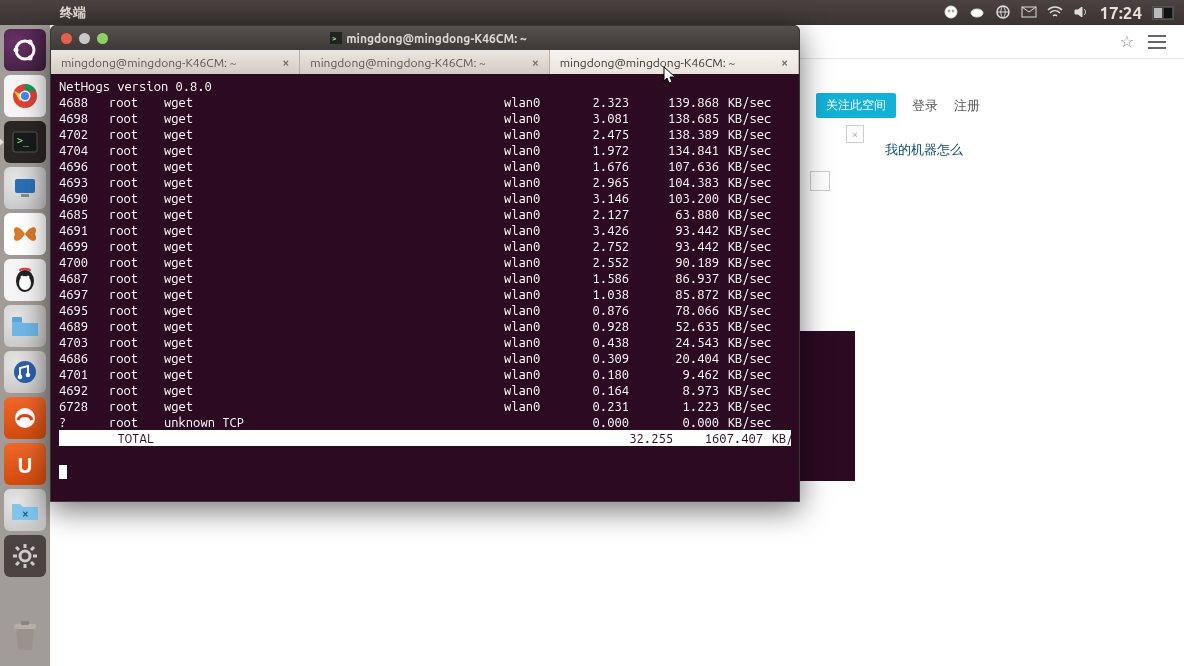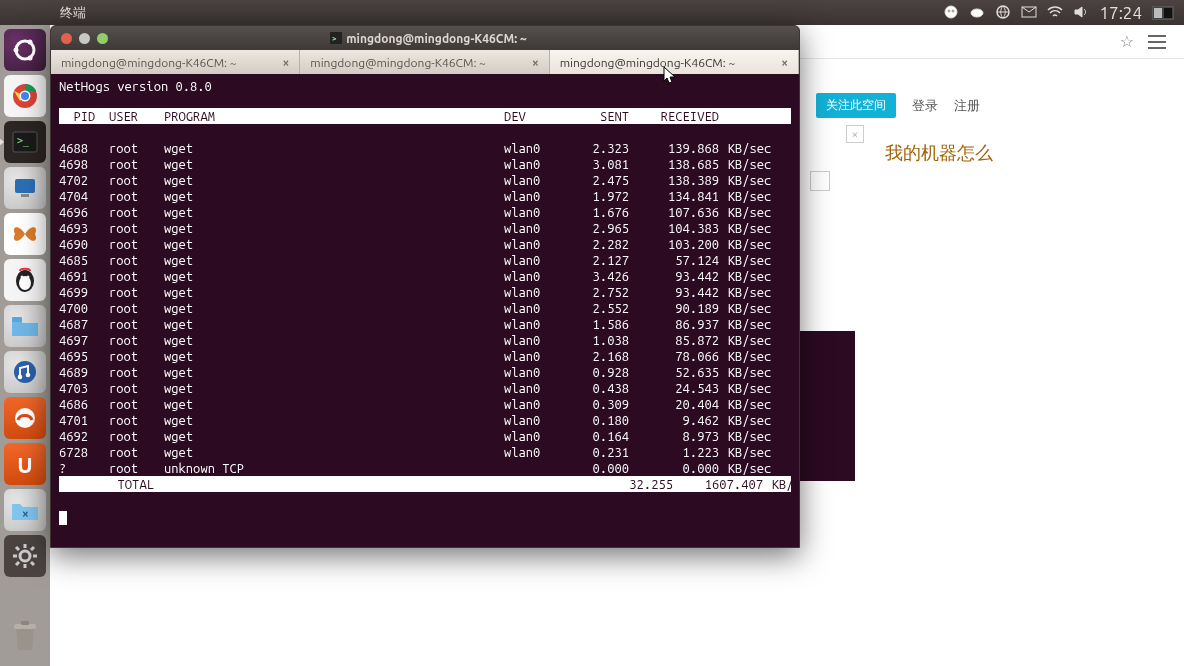--- a/index.html
+++ b/index.html
@@ -1,18 +1,18 @@
 <!DOCTYPE html>
 <html><head>
 <meta charset="utf-8">
 <style>
   * { margin:0; padding:0; box-sizing:border-box; }
   html,body { width:1184px; height:666px; font-family: Ubuntu, sans-serif; background:#f4efe8; overflow:hidden; }
   
-  .top-panel { height:25px; background:linear-gradient(#4a4342,#3a3331); color:#e8e1da; display:flex; align-items:center; font-size:13px; font-weight:normal; }
+  .top-panel { height:25px; background:linear-gradient(#4a4342,#3a3331); color:#e8e1da; display:flex; align-items:center; font-size:13px; font-weight:bold; }
   .top-panel .app-name { margin-left:60px; }
   .top-panel .spacer { flex:1; }
   .top-panel .tray { display:flex; align-items:center; gap:10px; padding-right:10px; }
   .top-panel .tray svg, .top-panel .tray .ticon { width:16px; height:16px; fill:#e4ddd6; stroke:#e4ddd6; }
   .top-panel .clock { font-size:17px; }
   .top-panel .wswitch { width:22px; height:14px; background:#111; border:1px solid #555; display:grid; grid-template-columns:1fr 1fr; }
   .top-panel .wswitch div { border:1px solid #444; }
   .top-panel .wswitch div.active { background:#bbb; }
   
   .launcher { position:absolute; left:0; top:25px; bottom:0; width:50px; background:rgba(60,55,54,0.45); padding-top:4px; display:flex; flex-direction:column; align-items:center; gap:4px; }
@@ -33,21 +33,21 @@
   .launcher .arrow { position:absolute; left:-6px; top:50%; transform:translateY(-50%); width:0;height:0;border-top:5px solid transparent;border-bottom:5px solid transparent;border-left:6px solid #e8e1da; }
   
   .bg-page { position:absolute; left:50px; top:25px; right:0; bottom:0; background:#fff; }
   .bg-toolbar { height:34px; display:flex; align-items:center; justify-content:flex-end; padding:0 18px; gap:14px; border-bottom:1px solid #e5e5e5; }
   .bg-toolbar .star { color:#888; }
   .bg-toolbar .menu { width:18px; height:14px; display:flex; flex-direction:column; justify-content:space-between; }
   .bg-toolbar .menu div { height:2px; background:#666; }
   .bg-content { position:absolute; top:34px; left:0; right:0; bottom:0; background:#fff; }
   .bg-content .header { position:absolute; left:225px; top:34px; width:705px; display:flex; align-items:center; justify-content:flex-end; gap:16px; font-size:13px; color:#555; }
   .bg-content .btn-follow { background:#12b1d6; color:#fff; padding:4px 10px; border-radius:2px; font-size:12px; }
-  .bg-content .q-text { position:absolute; left:835px; top:82px; font-size:18px; color:#a16207; }
+  .bg-content .q-text { position:absolute; left:835px; top:82px; font-size:13px; color:#0c4a6e; }
   .bg-content .bg-dark { position:absolute; left:225px; top:272px; width:580px; height:150px; background:#2c0a22; color:#fff; font-family:"Ubuntu Mono", monospace; font-size:13px; line-height:16px; padding:8px 560px 8px 8px; text-align:right; }
   .bg-content .bg-dark .hl { background:#fff; color:#2c0a22; padding:0 4px; display:inline-block; margin-top:32px; }
   .bg-content .link { position:absolute; left:225px; top:592px; font-size:12px; color:#0b74b8; }
   .bg-content .close-x { position:absolute; left:796px; top:66px; width:18px; height:18px; border:1px solid #ccc; color:#aaa; font-size:12px; text-align:center; line-height:16px; }
   .bg-content .mini-box { position:absolute; left:760px; top:112px; width:20px; height:20px; border:1px solid #ccc; }
   
   .term-window { position:absolute; left:50px; top:25px; width:750px; box-shadow:0 8px 30px rgba(0,0,0,0.55); border-radius:6px 6px 0 0; overflow:hidden; background:#2c0a22; border:1px solid #3b3634; }
   .term-title { height:24px; background:linear-gradient(#55504e,#3e3937); display:flex; align-items:center; font-size:12px; color:#ddd7d1; font-weight:bold; }
   .term-title .dots { display:flex; gap:7px; margin-left:10px; }
   .term-title .dot { width:11px; height:11px; border-radius:50%; }
@@ -263,35 +263,34 @@
     <div class="tab">
         <span>mingdong@mingdong-K46CM: ~</span>
         <span class="x">×</span>
       </div>
     <div class="tab active">
         <span>mingdong@mingdong-K46CM: ~</span>
         <span class="x">×</span>
       </div>
   </div>
   <div class="term-body" id="term-body">NetHogs version 0.8.0
-<span class="hdr"><span class="pad0">  PID</span><span class="pad1">USER</span><span class="pad2">PROGRAM</span><span class="pad3">DEV</span><span class="pad4">SENT</span><span class="pad5">RECEIVED</span><span class="pad6"></span></span>
 <span class=""><span class="pad0">4688</span><span class="pad1">root</span><span class="pad2">wget</span><span class="pad3">wlan0</span><span class="pad4">2.323</span><span class="pad5">139.868</span><span class="pad6">KB/sec</span></span>
 <span class=""><span class="pad0">4698</span><span class="pad1">root</span><span class="pad2">wget</span><span class="pad3">wlan0</span><span class="pad4">3.081</span><span class="pad5">138.685</span><span class="pad6">KB/sec</span></span>
 <span class=""><span class="pad0">4702</span><span class="pad1">root</span><span class="pad2">wget</span><span class="pad3">wlan0</span><span class="pad4">2.475</span><span class="pad5">138.389</span><span class="pad6">KB/sec</span></span>
 <span class=""><span class="pad0">4704</span><span class="pad1">root</span><span class="pad2">wget</span><span class="pad3">wlan0</span><span class="pad4">1.972</span><span class="pad5">134.841</span><span class="pad6">KB/sec</span></span>
 <span class=""><span class="pad0">4696</span><span class="pad1">root</span><span class="pad2">wget</span><span class="pad3">wlan0</span><span class="pad4">1.676</span><span class="pad5">107.636</span><span class="pad6">KB/sec</span></span>
 <span class=""><span class="pad0">4693</span><span class="pad1">root</span><span class="pad2">wget</span><span class="pad3">wlan0</span><span class="pad4">2.965</span><span class="pad5">104.383</span><span class="pad6">KB/sec</span></span>
-<span class=""><span class="pad0">4690</span><span class="pad1">root</span><span class="pad2">wget</span><span class="pad3">wlan0</span><span class="pad4">2.282</span><span class="pad5">103.200</span><span class="pad6">KB/sec</span></span>
-<span class=""><span class="pad0">4685</span><span class="pad1">root</span><span class="pad2">wget</span><span class="pad3">wlan0</span><span class="pad4">2.127</span><span class="pad5">57.124</span><span class="pad6">KB/sec</span></span>
+<span class=""><span class="pad0">4690</span><span class="pad1">root</span><span class="pad2">wget</span><span class="pad3">wlan0</span><span class="pad4">3.146</span><span class="pad5">103.200</span><span class="pad6">KB/sec</span></span>
+<span class=""><span class="pad0">4685</span><span class="pad1">root</span><span class="pad2">wget</span><span class="pad3">wlan0</span><span class="pad4">2.127</span><span class="pad5">63.880</span><span class="pad6">KB/sec</span></span>
 <span class=""><span class="pad0">4691</span><span class="pad1">root</span><span class="pad2">wget</span><span class="pad3">wlan0</span><span class="pad4">3.426</span><span class="pad5">93.442</span><span class="pad6">KB/sec</span></span>
 <span class=""><span class="pad0">4699</span><span class="pad1">root</span><span class="pad2">wget</span><span class="pad3">wlan0</span><span class="pad4">2.752</span><span class="pad5">93.442</span><span class="pad6">KB/sec</span></span>
 <span class=""><span class="pad0">4700</span><span class="pad1">root</span><span class="pad2">wget</span><span class="pad3">wlan0</span><span class="pad4">2.552</span><span class="pad5">90.189</span><span class="pad6">KB/sec</span></span>
 <span class=""><span class="pad0">4687</span><span class="pad1">root</span><span class="pad2">wget</span><span class="pad3">wlan0</span><span class="pad4">1.586</span><span class="pad5">86.937</span><span class="pad6">KB/sec</span></span>
 <span class=""><span class="pad0">4697</span><span class="pad1">root</span><span class="pad2">wget</span><span class="pad3">wlan0</span><span class="pad4">1.038</span><span class="pad5">85.872</span><span class="pad6">KB/sec</span></span>
-<span class=""><span class="pad0">4695</span><span class="pad1">root</span><span class="pad2">wget</span><span class="pad3">wlan0</span><span class="pad4">2.168</span><span class="pad5">78.066</span><span class="pad6">KB/sec</span></span>
+<span class=""><span class="pad0">4695</span><span class="pad1">root</span><span class="pad2">wget</span><span class="pad3">wlan0</span><span class="pad4">0.876</span><span class="pad5">78.066</span><span class="pad6">KB/sec</span></span>
 <span class=""><span class="pad0">4689</span><span class="pad1">root</span><span class="pad2">wget</span><span class="pad3">wlan0</span><span class="pad4">0.928</span><span class="pad5">52.635</span><span class="pad6">KB/sec</span></span>
 <span class=""><span class="pad0">4703</span><span class="pad1">root</span><span class="pad2">wget</span><span class="pad3">wlan0</span><span class="pad4">0.438</span><span class="pad5">24.543</span><span class="pad6">KB/sec</span></span>
 <span class=""><span class="pad0">4686</span><span class="pad1">root</span><span class="pad2">wget</span><span class="pad3">wlan0</span><span class="pad4">0.309</span><span class="pad5">20.404</span><span class="pad6">KB/sec</span></span>
 <span class=""><span class="pad0">4701</span><span class="pad1">root</span><span class="pad2">wget</span><span class="pad3">wlan0</span><span class="pad4">0.180</span><span class="pad5">9.462</span><span class="pad6">KB/sec</span></span>
 <span class=""><span class="pad0">4692</span><span class="pad1">root</span><span class="pad2">wget</span><span class="pad3">wlan0</span><span class="pad4">0.164</span><span class="pad5">8.973</span><span class="pad6">KB/sec</span></span>
 <span class=""><span class="pad0">6728</span><span class="pad1">root</span><span class="pad2">wget</span><span class="pad3">wlan0</span><span class="pad4">0.231</span><span class="pad5">1.223</span><span class="pad6">KB/sec</span></span>
 <span class=""><span class="pad0">?</span><span class="pad1">root</span><span class="pad2">unknown TCP</span><span class="pad3"></span><span class="pad4">0.000</span><span class="pad5">0.000</span><span class="pad6">KB/sec</span></span>
 <span class="tot"><span class="pad0">  TOTAL</span><span class="pad1"></span><span class="pad2"></span><span class="pad3"></span><span class="pad4">32.255</span><span class="pad5">1607.407</span><span class="pad6">KB/sec</span></span>
 <span class="cursor"></span>
 

